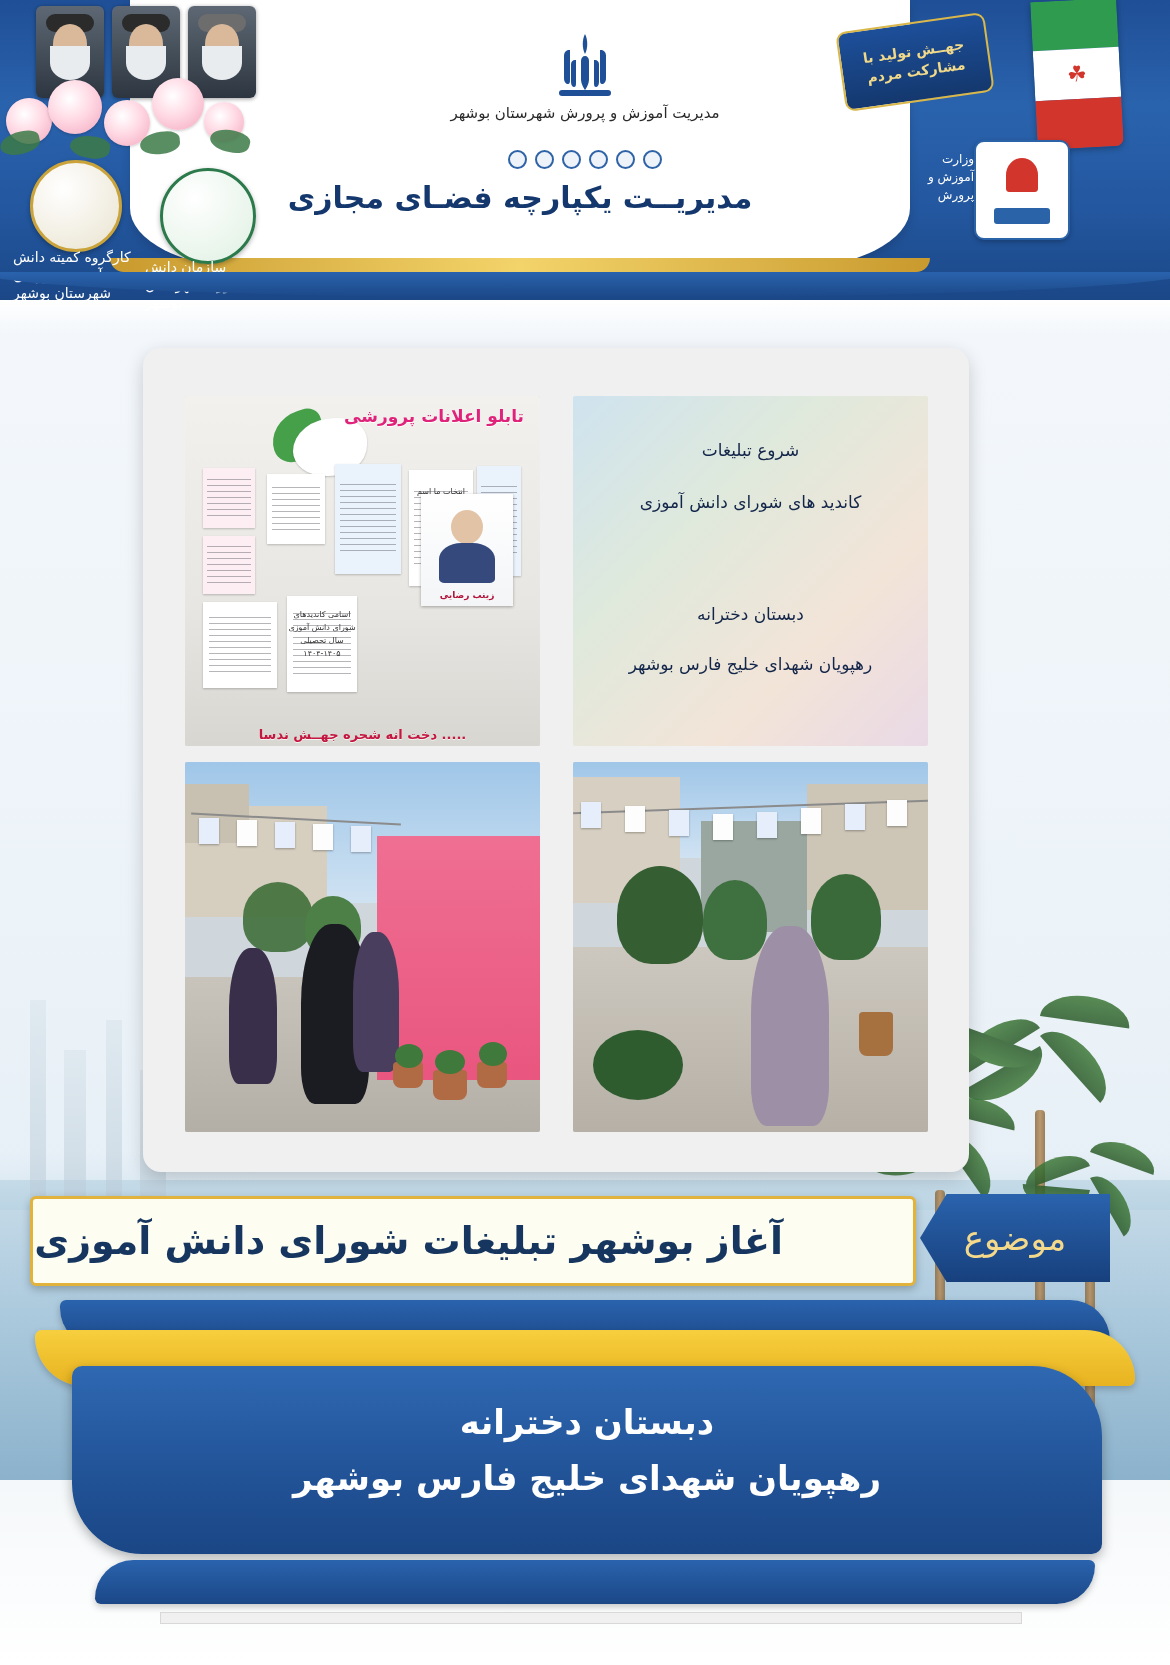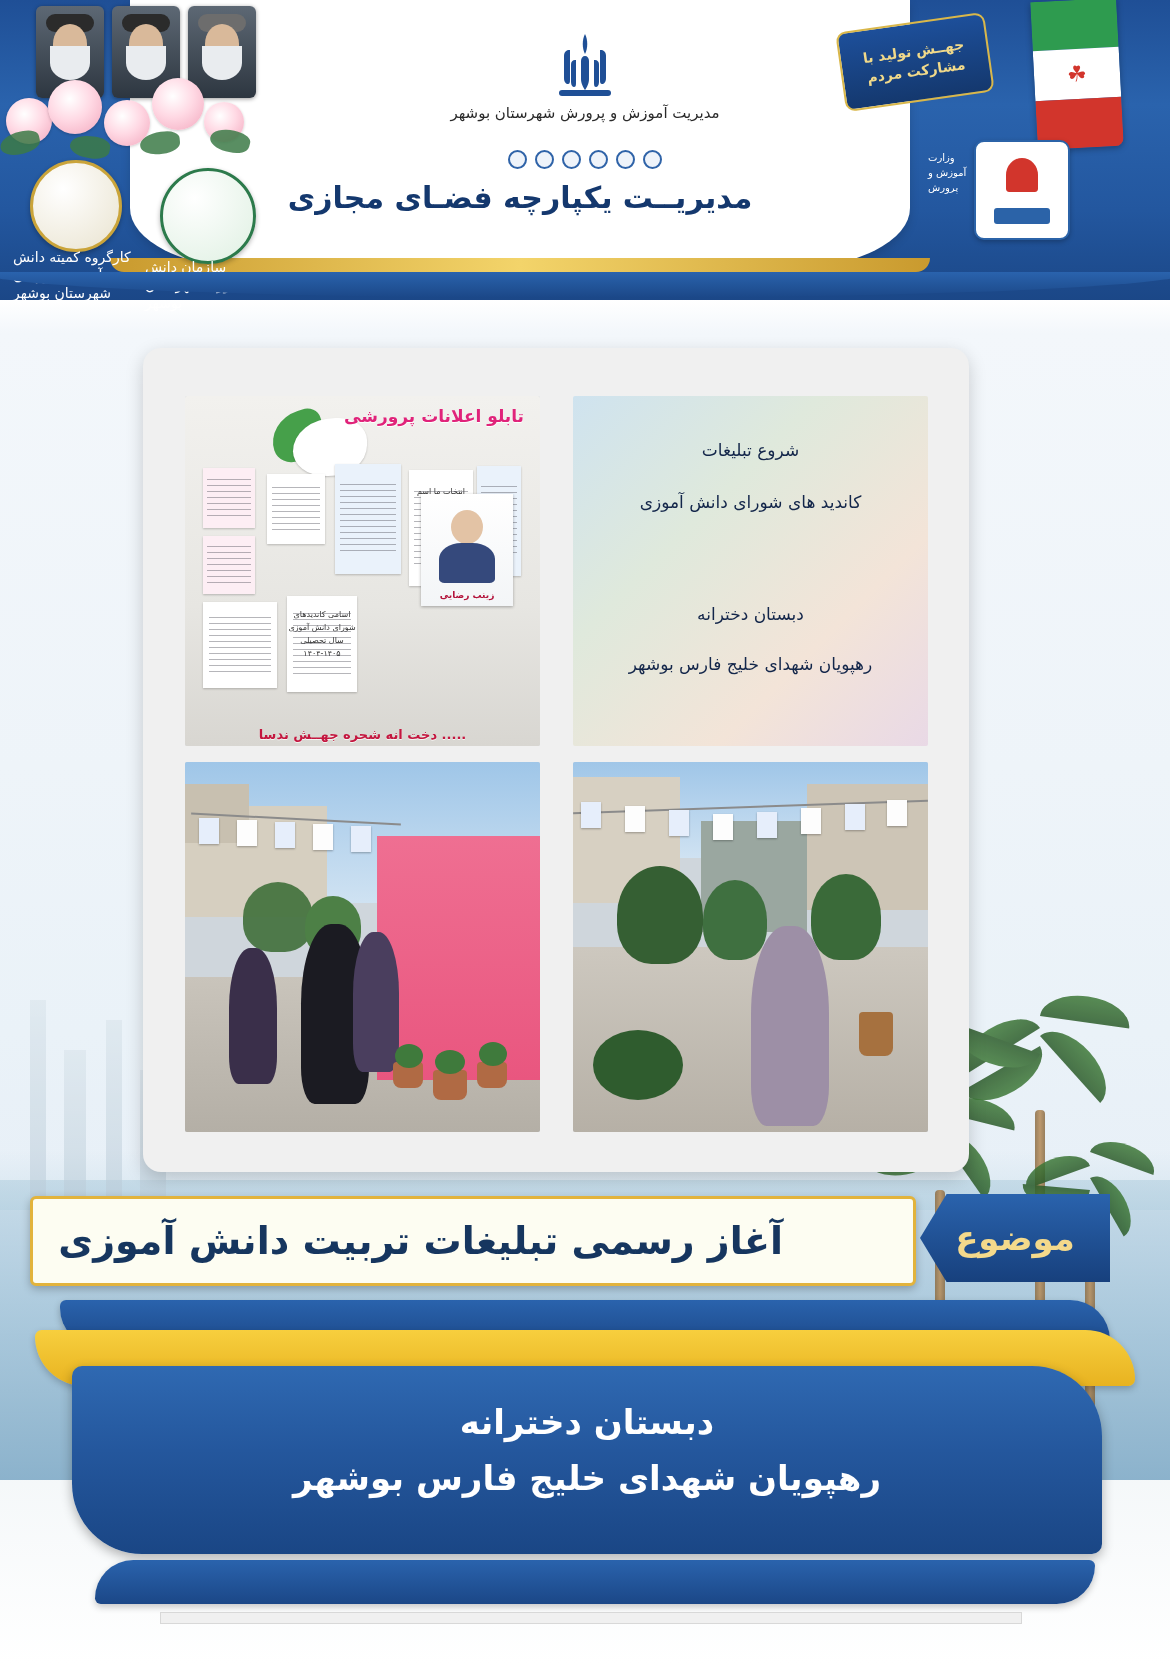--- a/index.html
+++ b/index.html
@@ -332,23 +332,23 @@
     font-size: 12px;
     text-align: center;
     line-height: 1.5;
   }
   .right-mini-text {
     position: absolute;
     right: 196px;
     top: 150px;
     width: 46px;
     color: #ffffff;
-    font-size: 10px;
+    font-size: 12px;
     line-height: 1.5;
-    text-align: left;
+    text-align: right;
     margin-left: 48px;
   }
 
   
   .hdr-wave {
     position: absolute;
     left: 0;
     top: 272px;
     width: 1170px;
     height: 40px;
@@ -532,21 +532,21 @@
   }
   .subject-tag {
     position: absolute;
     right: -80px;
     top: -2px;
     width: 190px;
     height: 88px;
     background: linear-gradient(180deg, #2a63ad, #17407d);
     color: #f4d98b;
     font-size: 34px;
-    font-weight: bold;
+    font-weight: normal;
     display: flex;
     align-items: center;
     justify-content: center;
     clip-path: polygon(14% 0, 100% 0, 100% 100%, 14% 100%, 0 50%);
     box-shadow: 0 3px 8px rgba(0,0,0,.3);
   }
 
   
   .bot-blue-1 {
     position: absolute;
@@ -810,21 +810,21 @@
       <div class="tree" style="left:130px; top:118px; width:64px; height:80px; background:#3f7040;"></div>
       <div class="tree" style="left:238px; top:112px; width:70px; height:86px; background:#3a6a39;"></div>
       <div class="person" style="left:178px; top:164px; width:78px; height:200px; background:#9d8fa6;"></div>
       <div class="plant" style="left:20px;  top:268px; width:90px; height:70px; background:#2f5c2e;"></div>
       <div class="pot" style="left:286px; top:250px; width:34px; height:44px; background:#a6713f;"></div>
     </div>
   </div>
 
   <div class="subject-band">
     <div class="subject-box">
-      <div class="subject-text">آغاز رسمی تبلیغات تربیت دانش آموزی</div>
+      <div class="subject-text">آغاز بوشهر تبلیغات شورای دانش آموزی</div>
     </div>
     <div class="subject-tag">موضوع</div>
   </div>
 
   <div class="bot-blue-1"></div>
   <div class="bot-gold"></div>
   <div class="bot-main">
     <div class="l1">دبستان دخترانه</div>
     <div class="l2">رهپویان شهدای خلیج فارس بوشهر</div>
   </div>

